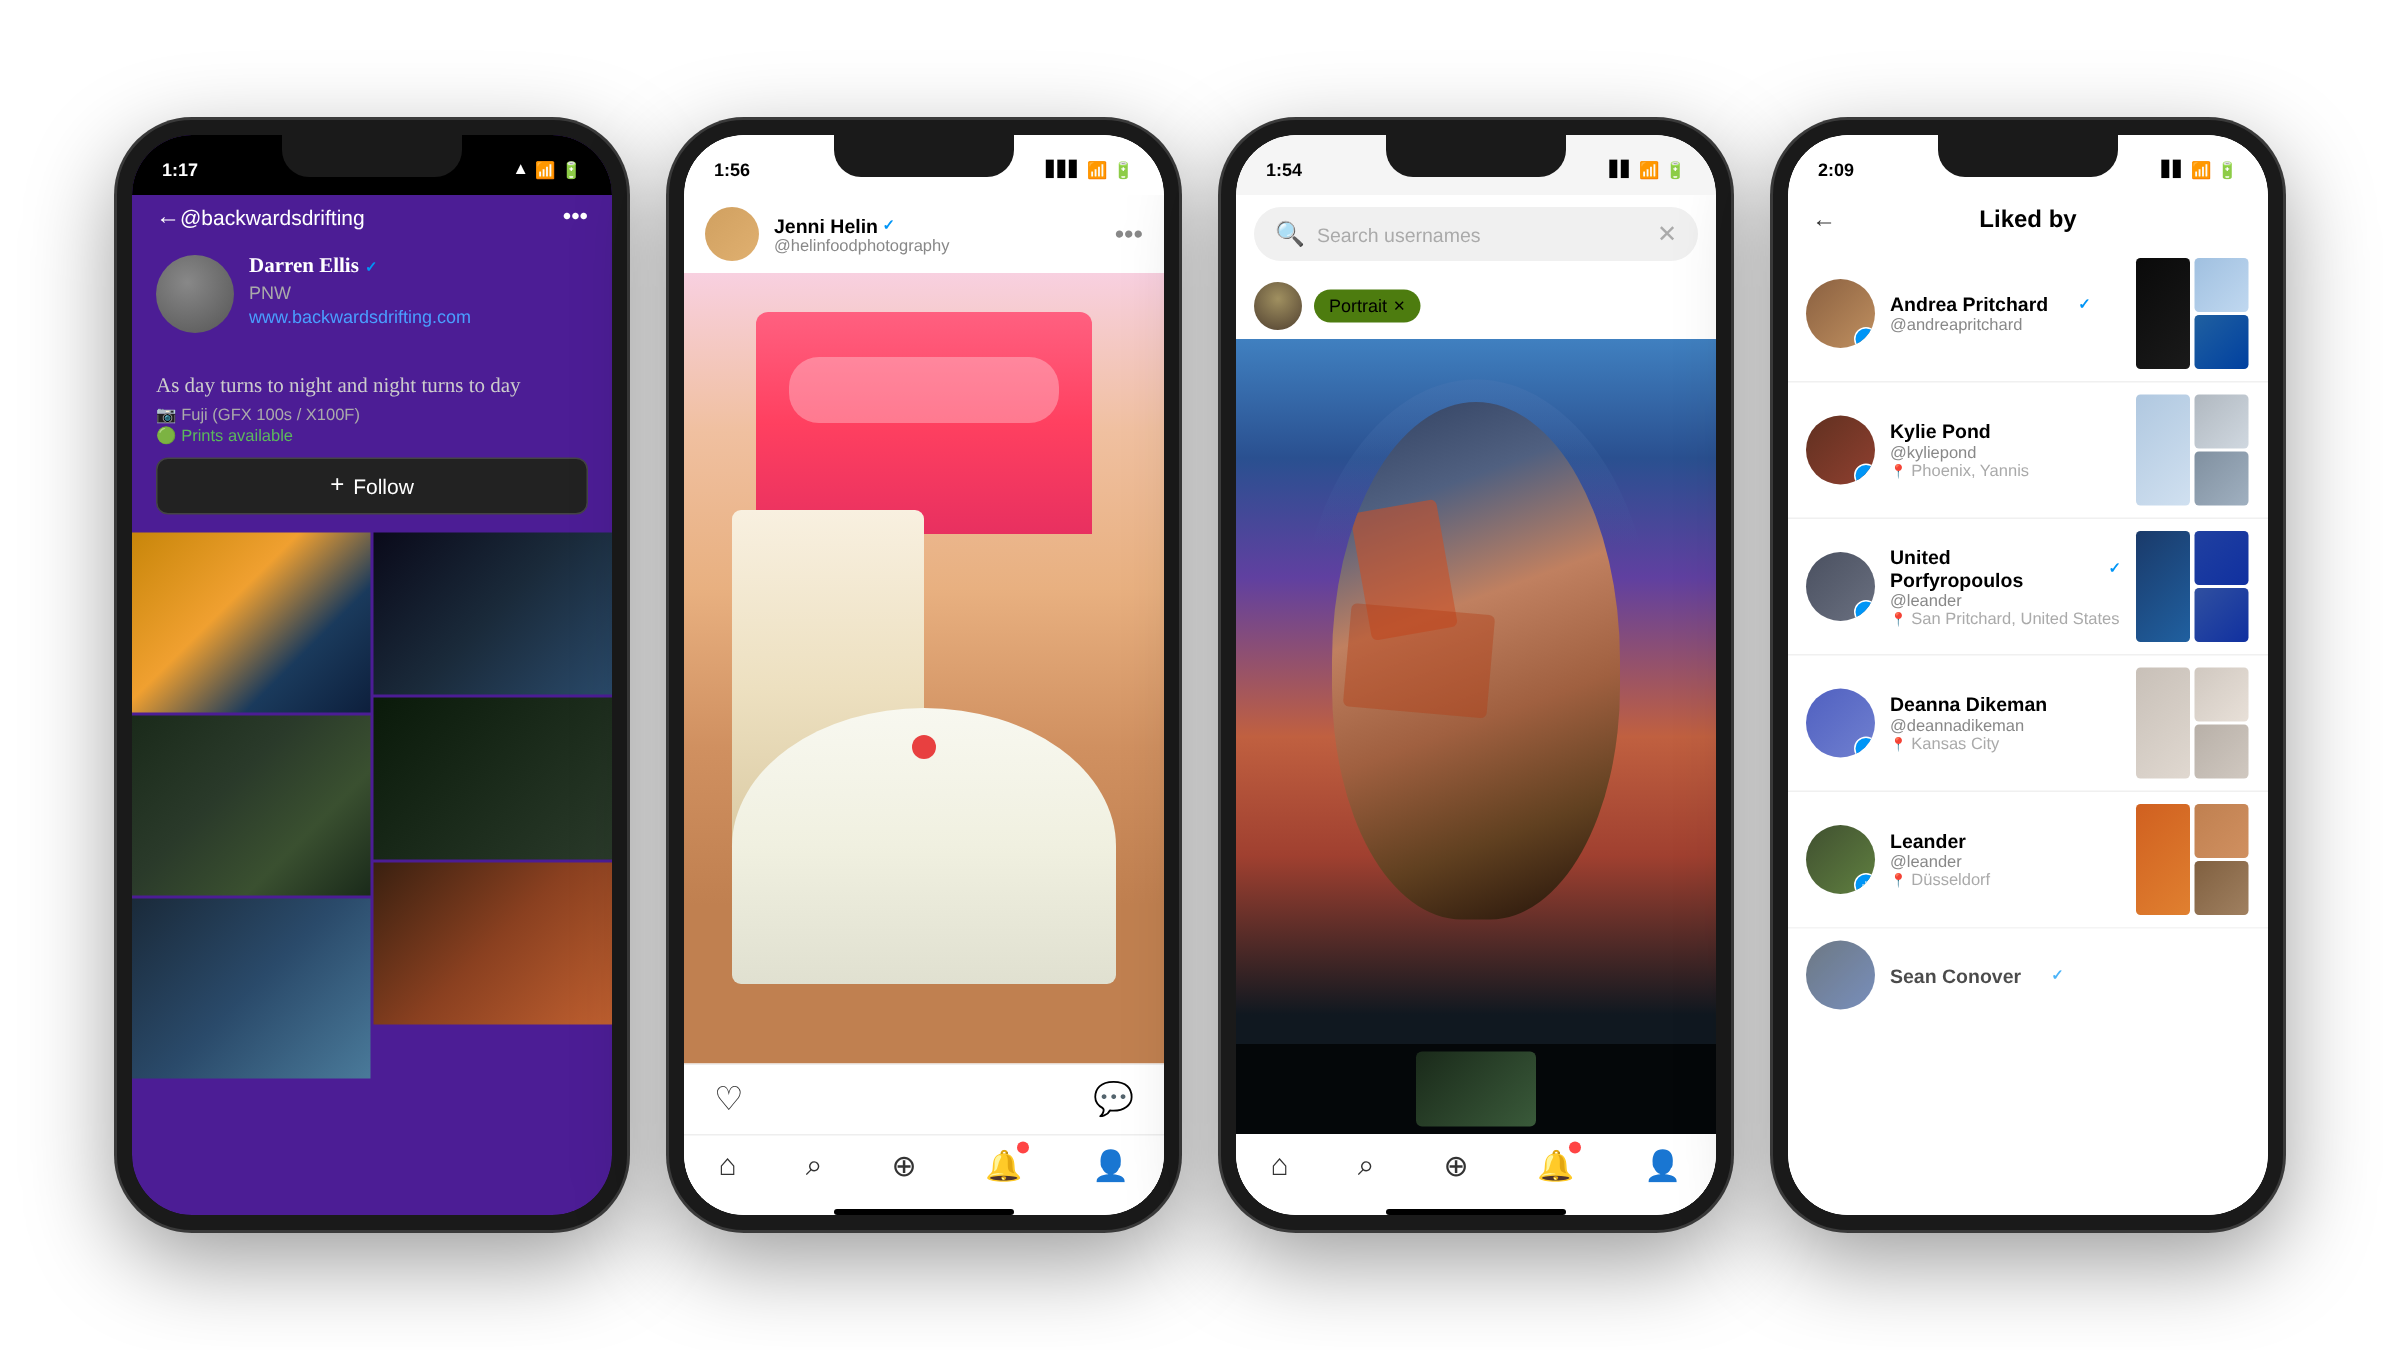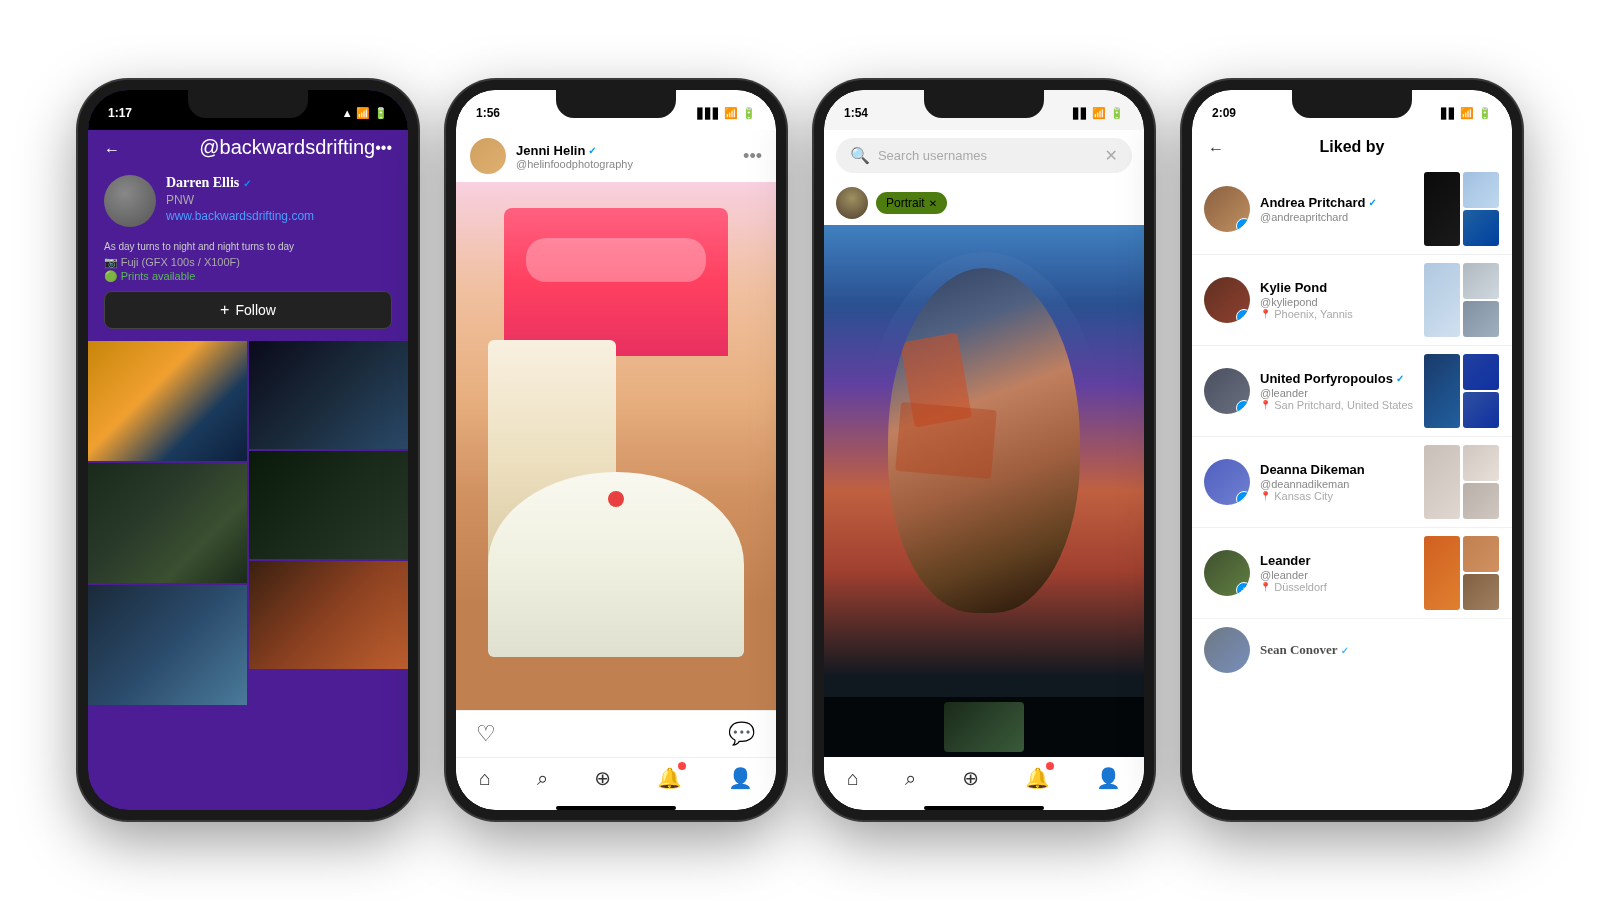--- a/index.html
+++ b/index.html
@@ -77,33 +77,33 @@
     .phone1 .phone-inner { background: #4c1d95; }
     .phone1 .status-bar { background: #000; color: #fff; }
     .phone1-content { flex: 1; overflow: hidden; display: flex; flex-direction: column; }
     .phone1-header {
       display: flex;
       justify-content: space-between;
       align-items: center;
       padding: 6px 16px 8px;
       color: #fff;
     }
-    .phone1-username { font-size: 20px; color: #fff; text-align: right; flex: 1; }
+    .phone1-username { font-size: 14px; color: #fff; text-align: left; flex: 1; }
     .profile-info { padding: 8px 16px 12px; display: flex; gap: 10px; align-items: flex-start; }
     .avatar-circle {
       width: 52px; height: 52px; border-radius: 50%;
       background: #555; flex-shrink: 0; overflow: hidden;
       display: flex; align-items: center; justify-content: center;
       font-size: 22px;
     }
     .profile-details { flex: 1; }
     .profile-name { font-size: 14px; font-weight: 700; color: #fff; display: flex; align-items: center; gap: 4px; font-family: Liberation Serif, serif; }
     .profile-location { font-size: 12px; color: #aaa; margin-top: 2px; }
     .profile-link { font-size: 12px; color: #4a9eff; margin-top: 2px; }
-    .profile-bio { font-size: 10px; color: #ccc; margin-top: 1px; line-height: 1.4; }
+    .profile-bio { font-size: 14px; color: #ccc; margin-top: 14px; line-height: 1.4; font-family: Liberation Serif, serif; }
     .profile-camera { font-size: 11px; color: #aaa; margin-top: 2px; }
     .profile-prints { font-size: 11px; color: #5cb85c; margin-top: 1px; }
     .follow-btn {
       margin: 4px 16px 12px;
       background: #222;
       border: 1px solid #444;
       color: #fff;
       padding: 9px 0;
       text-align: center;
       border-radius: 8px;
@@ -243,21 +243,21 @@
       position: absolute;
       bottom: -2px; right: -2px;
       width: 16px; height: 16px;
       background: #0095f6;
       border-radius: 50%;
       display: flex; align-items: center; justify-content: center;
       font-size: 10px; color: #fff;
       border: 1px solid #fff;
     }
     .liked-info { flex: 1; }
-    .liked-name { font-size: 13px; font-weight: 600; display: flex; align-items: center; gap: 3px; }
+    .liked-name { font-size: 13px; font-weight: 600; display: flex; align-items: center; gap: 20px; }
     .liked-handle { font-size: 11px; color: #888; margin-top: 1px; }
     .liked-location { font-size: 11px; color: #aaa; display: flex; align-items: center; gap: 3px; }
     .liked-photos { display: grid; grid-template-columns: 1fr 1fr; gap: 2px; width: 76px; flex-shrink: 0; }
     .liked-photo { width: 36px; height: 36px; background: #ccc; border-radius: 3px; overflow: hidden; }
     .liked-photo.tall { height: 74px; grid-row: span 2; width: 36px; }
     .lp1 { background: linear-gradient(135deg, #0a0a0a, #1a1a1a); }
     .lp2 { background: linear-gradient(135deg, #a0c0e0, #c0d8f0); }
     .lp3 { background: linear-gradient(135deg, #2060a0, #0040a0); }
     .verified { color: #0095f6; font-size: 10px; }
     .loc-pin { font-size: 9px; }
@@ -558,21 +558,21 @@
                 <span>Düsseldorf</span>
               </div>
             </div>
             <div class="liked-photos">
               <div class="liked-photo tall" style="background:linear-gradient(135deg,#d06020,#e08030);"></div>
               <div class="liked-photo" style="background:linear-gradient(135deg,#c08050,#d09060);"></div>
               <div class="liked-photo" style="background:linear-gradient(135deg,#806040,#a08060);"></div>
             </div>
           </div>
 
-          <div class="liked-item" style="opacity:0.7;font-family:Liberation Serif, serif;">
+          <div class="liked-item" style="opacity:0.7;">
             <div class="liked-avatar av-sean"></div>
             <div class="liked-info">
               <div class="liked-name">
                 <span>Sean Conover</span>
                 <span class="verified">✓</span>
               </div>
             </div>
           </div>
 
         </div>

